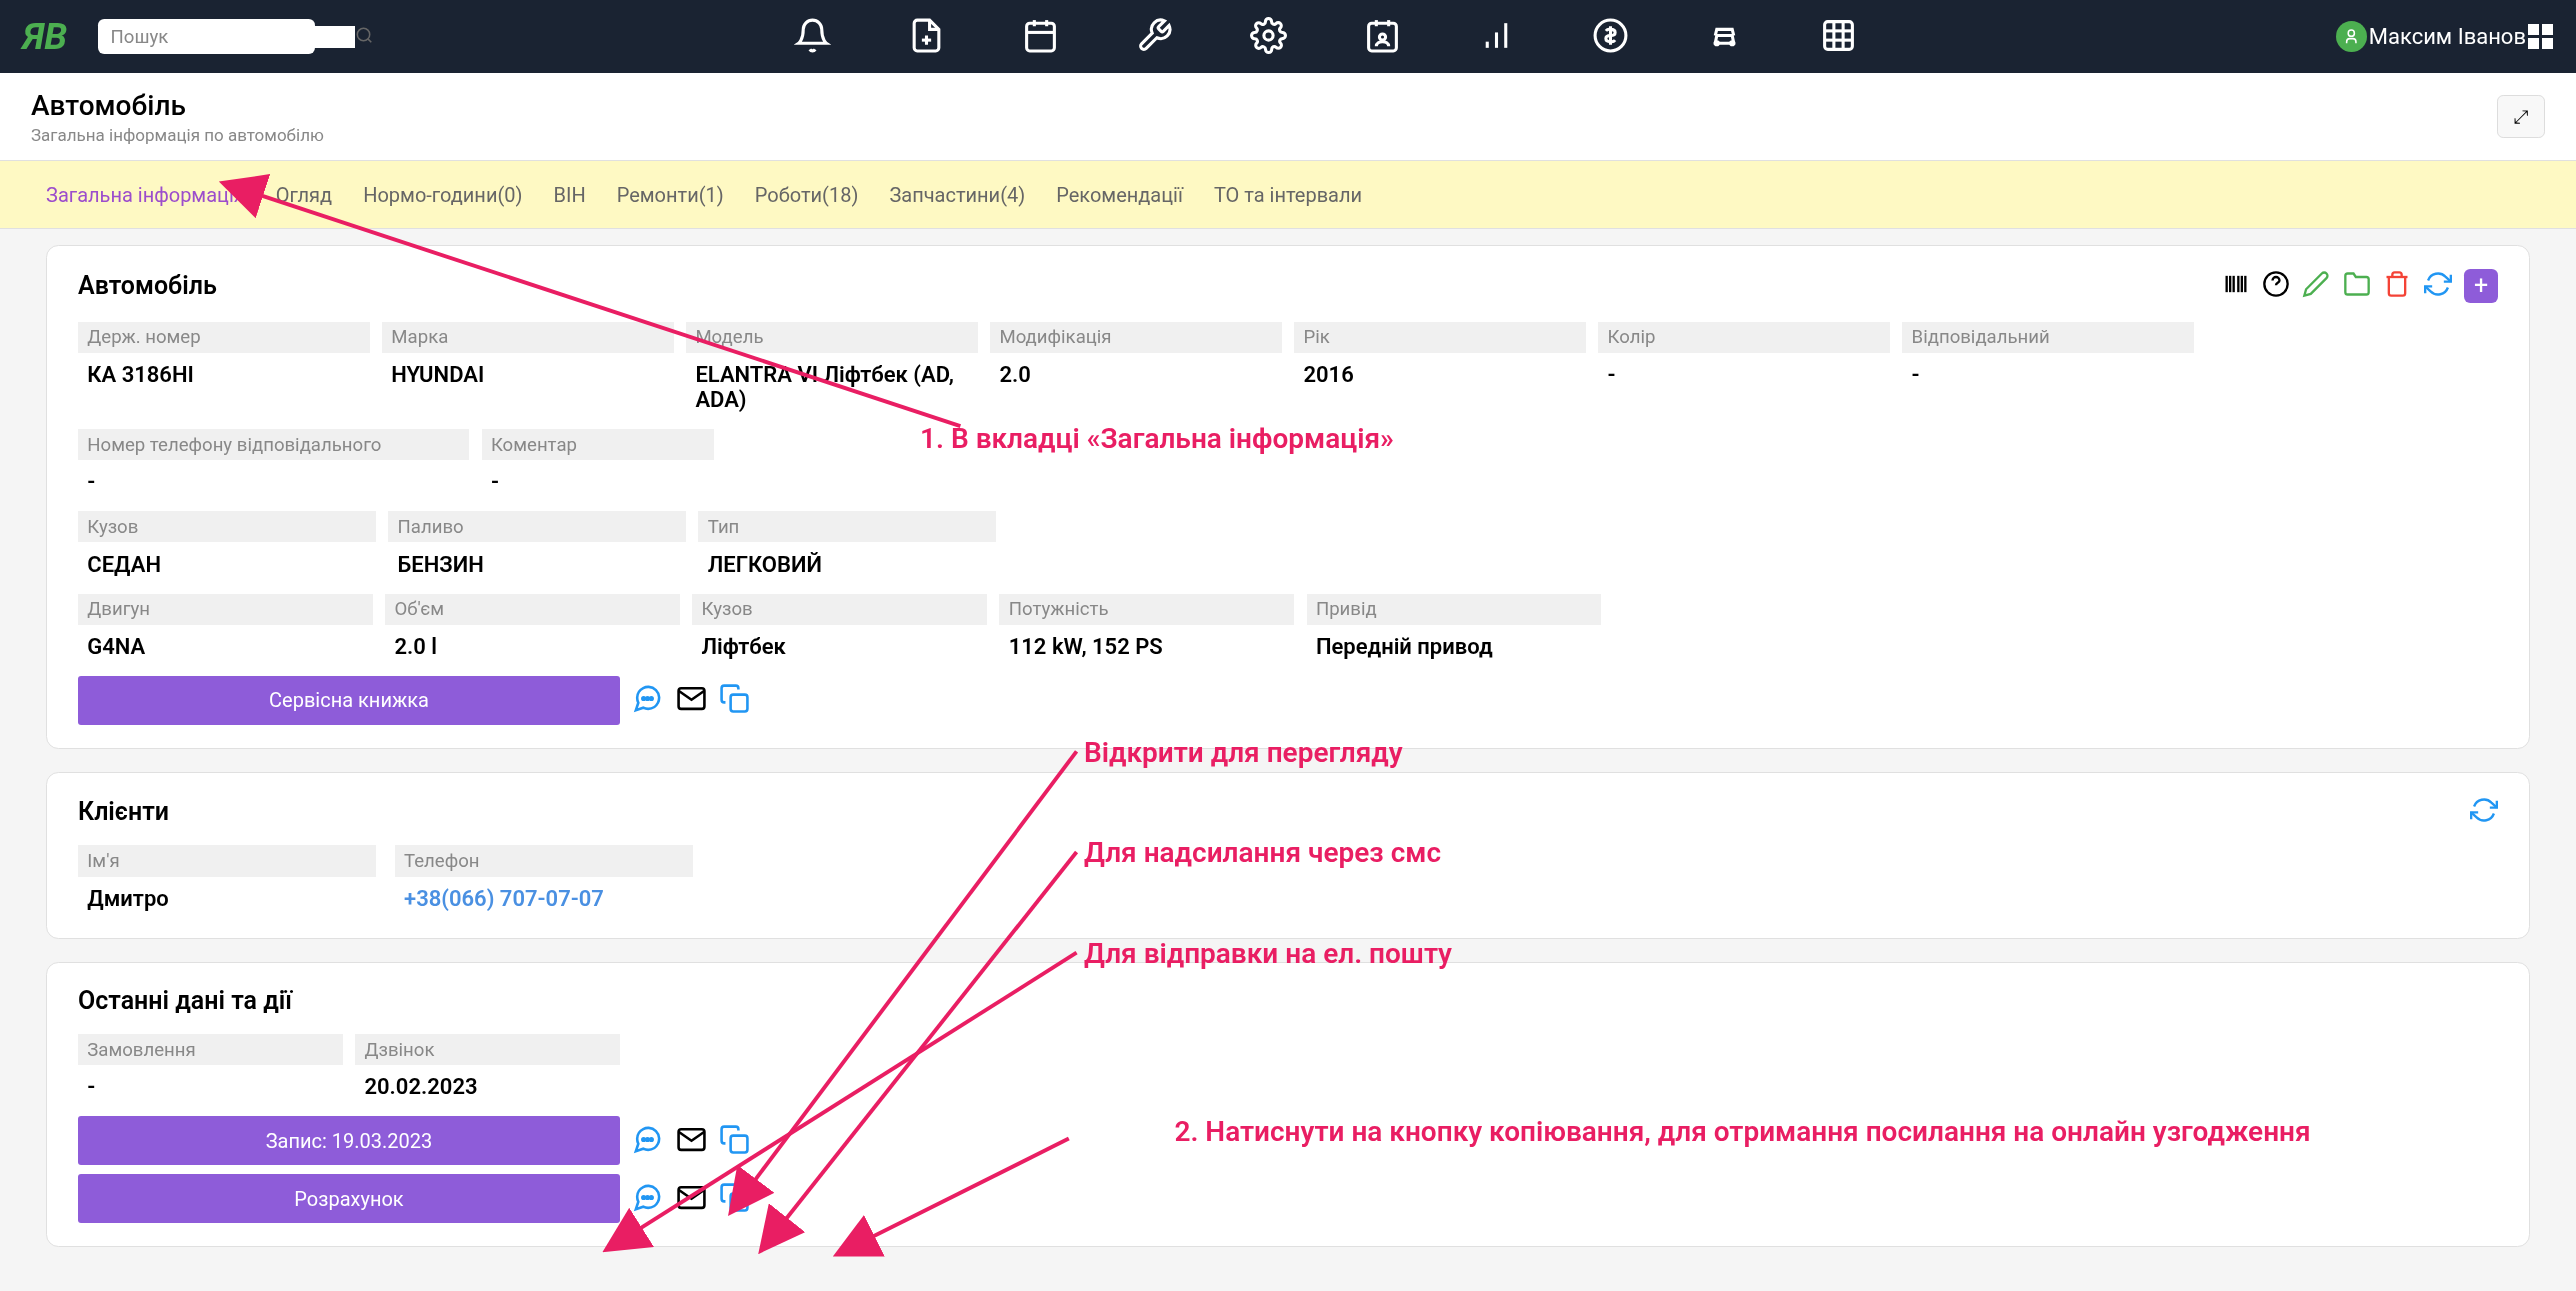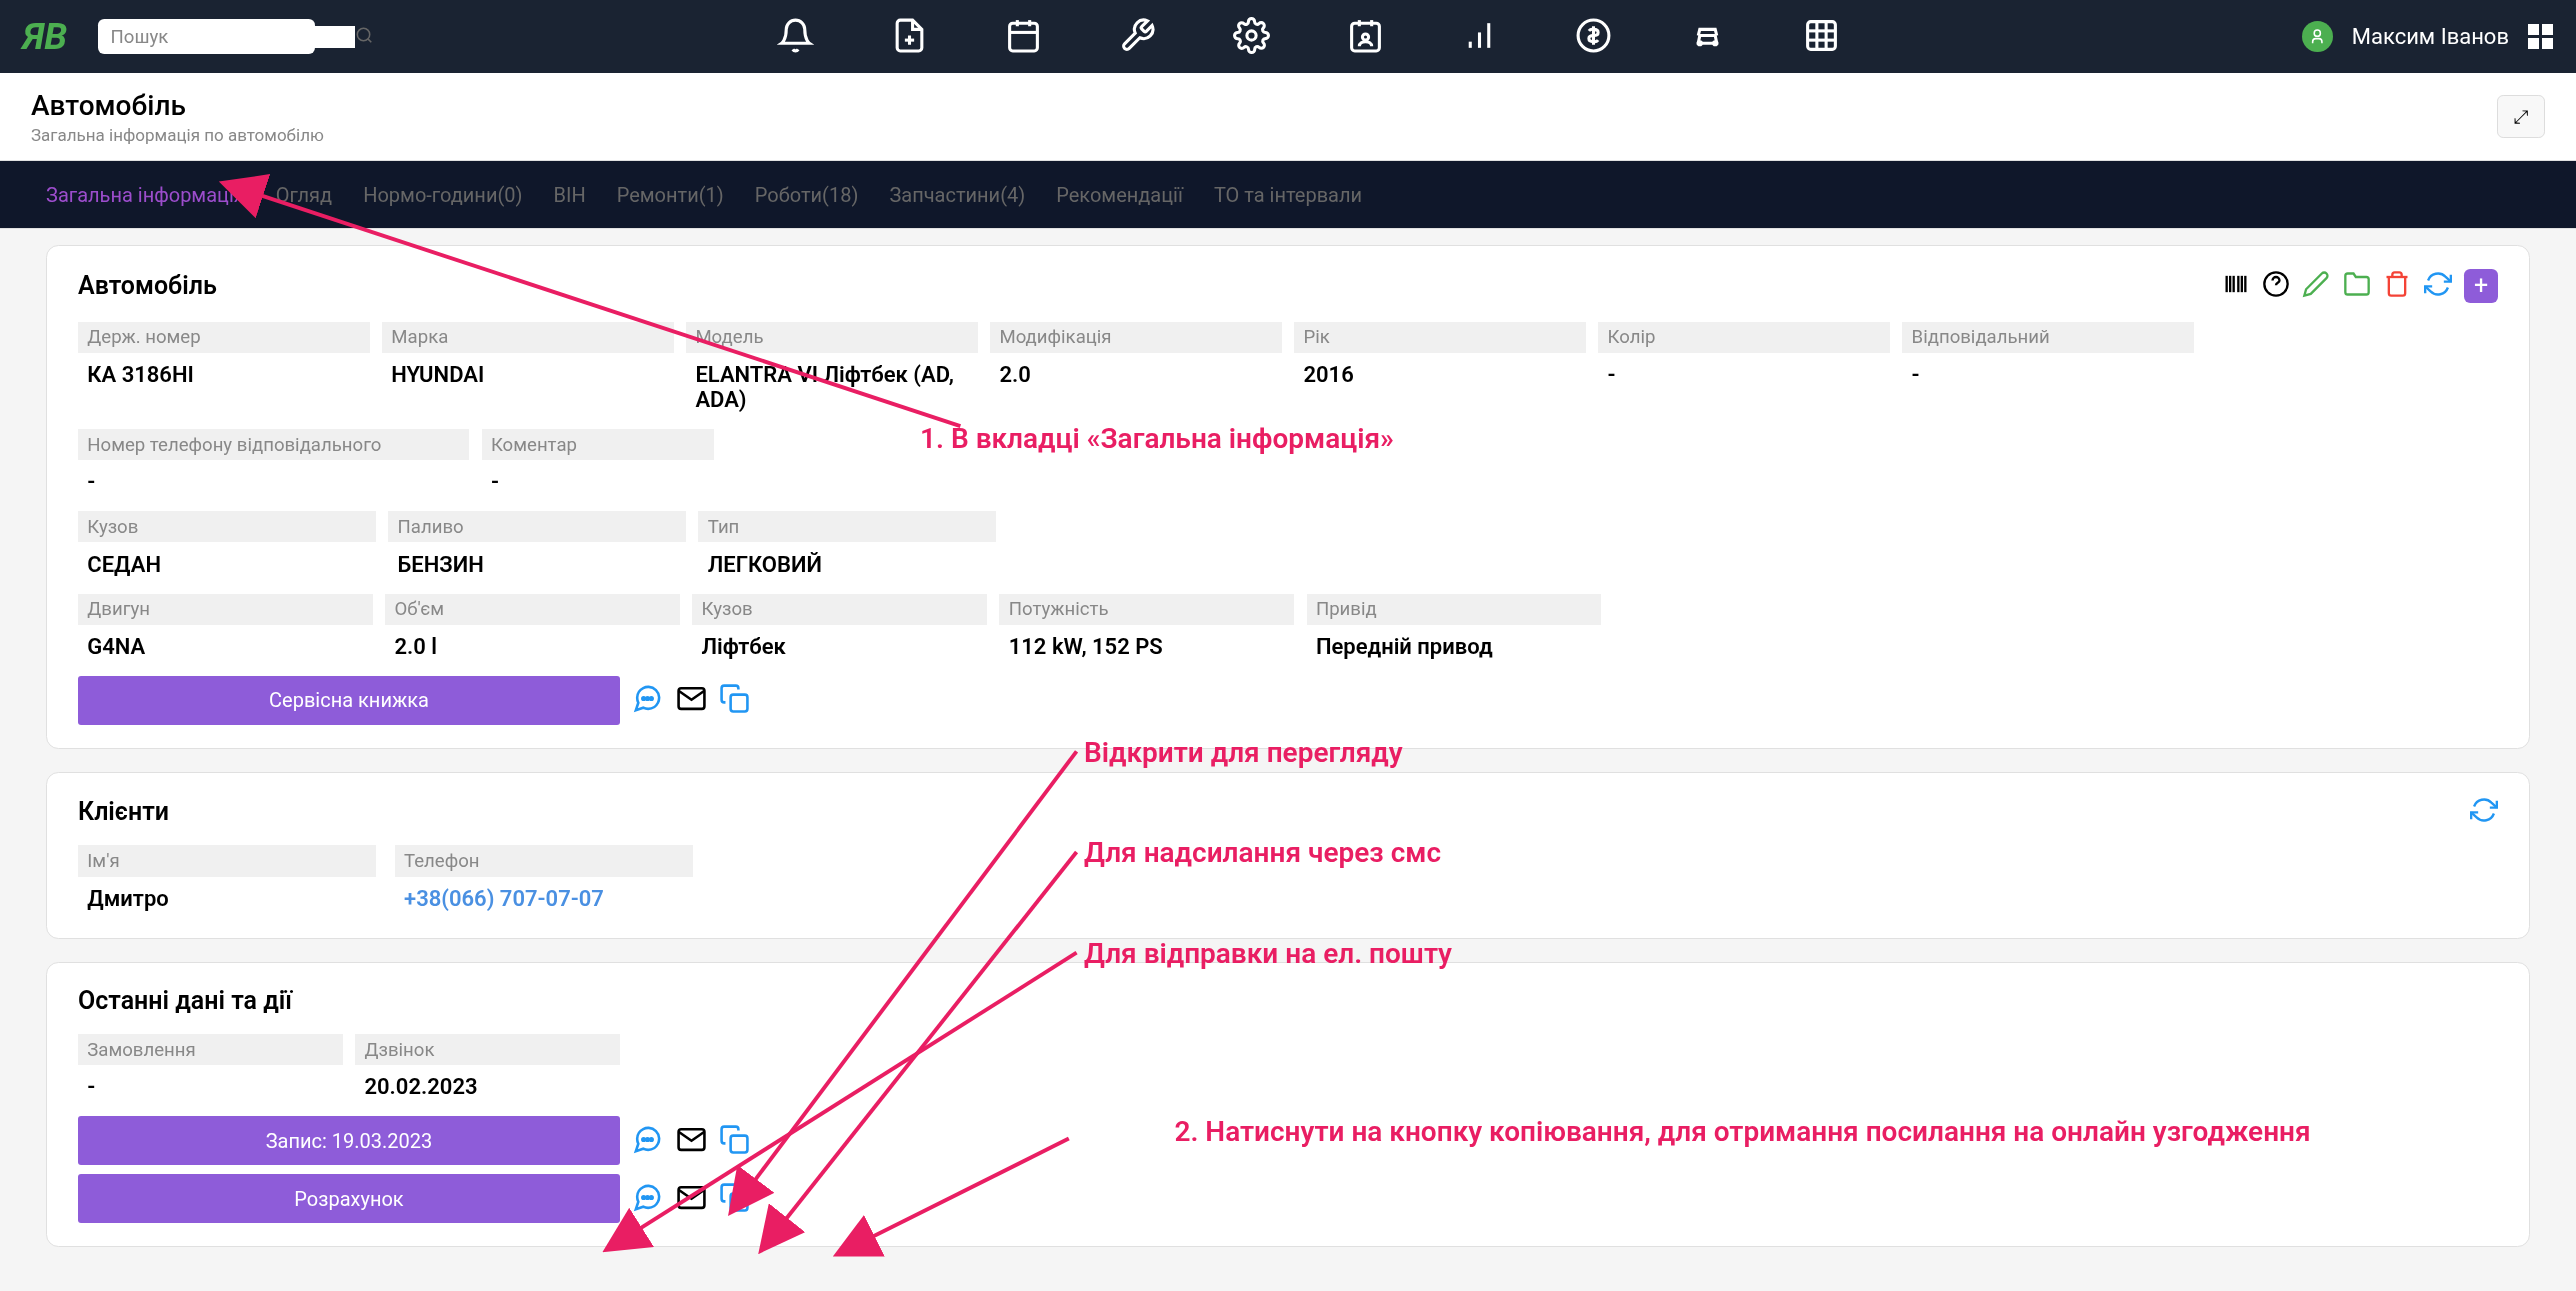--- a/index.html
+++ b/index.html
@@ -5,30 +5,30 @@
 * { margin: 0; padding: 0; box-sizing: border-box; font-family: -apple-system, BlinkMacSystemFont, "Segoe UI", Roboto, sans-serif; }
 body { background: #f5f5f5; width: 2576px; height: 1292px; transform-origin: top left; }
 .header { background: #1a2332; height: 73px; display: flex; align-items: center; padding: 0 23px; }
 .logo { color: #4CAF50; font-size: 37px; font-weight: bold; font-style: italic; margin-right: 31px; }
 .search-box { background: #fff; border-radius: 6.2px; padding: 6.2px 12.4px; width: 217px; display: flex; align-items: center; }
 .search-box input { border: none; outline: none; flex: 1; font-size: 18.6px; }
 .search-box input::placeholder { color: #888; }
 .nav-icons { flex: 1; display: flex; justify-content: center; gap: 77px; }
 .nav-icon { color: #fff; cursor: pointer; }
 .nav-icon svg { width: 37px; height: 37px; stroke: #fff; fill: none; stroke-width: 2; }
-.user-area { display: flex; align-items: center; gap: 19px; color: #fff; font-size: 22px; }
+.user-area { display: flex; align-items: center; gap: 2px; color: #fff; font-size: 22px; }
 .avatar { width: 31px; height: 31px; background: #4CAF50; border-radius: 50%; display: flex; align-items: center; justify-content: center; }
 .apps-icon { display: grid; grid-template-columns: 1fr 1fr; gap: 3.1px; width: 25px; height: 25px; }
 .apps-icon span { background: #fff; }
 .page-header { background: #fff; padding: 15.5px 31px; display: flex; justify-content: space-between; align-items: center; border-bottom: 0.8px solid #e0e0e0; }
 .page-title h1 { font-size: 28px; font-weight: 500; }
 .page-title p { font-size: 17px; color: #888; margin-top: 3.1px; }
 .expand-btn { border: 0.8px solid #ddd; background: #f8f8f8; border-radius: 6.2px; padding: 9.3px 15.5px; cursor: pointer; font-size: 18.6px; }
 .content { padding: 0 46px; }
-.tabs { display: flex; gap: 31px; padding: 15.5px 46px; background: #0f172a; border-bottom: 0.8px solid #e0e0e0; margin: 0 -46px 15.5px; }
+.tabs { display: flex; gap: 31px; padding: 15.5px 46px; background: #fef9c3; border-bottom: 0.8px solid #e0e0e0; margin: 0 -46px 15.5px; }
 .tab { font-size: 20px; color: #666; cursor: pointer; padding: 6.2px 0; }
 .tab.active { color: #9c4dcc; }
 .card { background: #fff; border: 0.8px solid #e0e0e0; border-radius: 12.4px; padding: 23px 31px; margin-bottom: 23px; }
 .card-header { display: flex; justify-content: space-between; align-items: center; margin-bottom: 18.6px; }
 .card-title { font-size: 25px; font-weight: 600; }
 .card-actions { display: flex; gap: 12.4px; align-items: center; }
 .action-icon { cursor: pointer; }
 .action-icon svg { width: 28px; height: 28px; }
 .add-btn { background: #8e5cd9; color: #fff; border: none; border-radius: 6.2px; width: 34px; height: 34px; font-size: 25px; cursor: pointer; display: flex; align-items: center; justify-content: center; }
 .fields-grid { display: grid; grid-template-columns: repeat(8, 1fr); gap: 12.4px; margin-bottom: 12.4px; }

